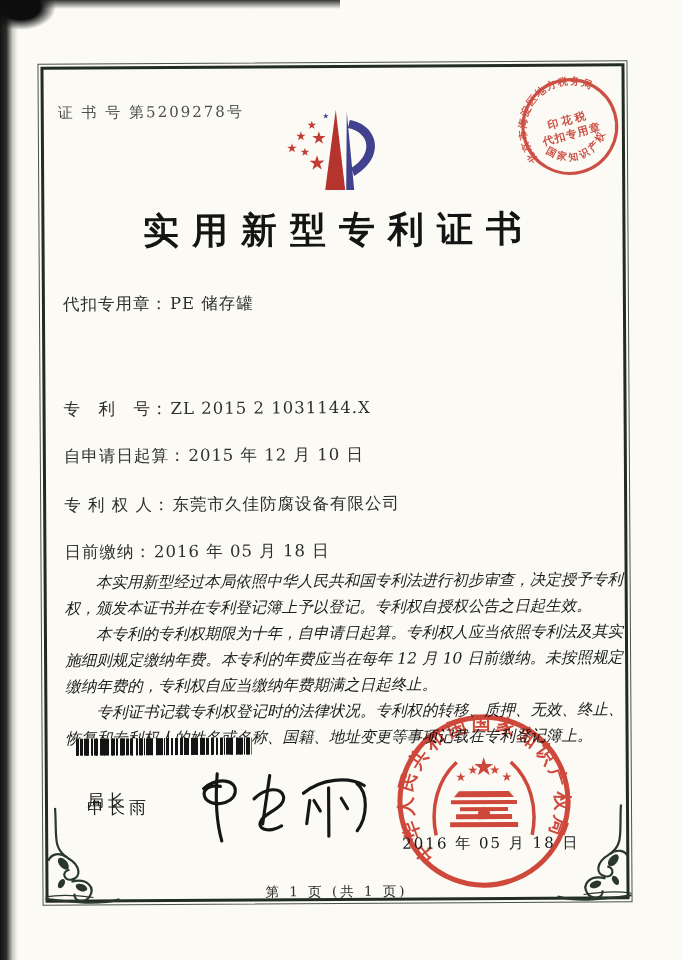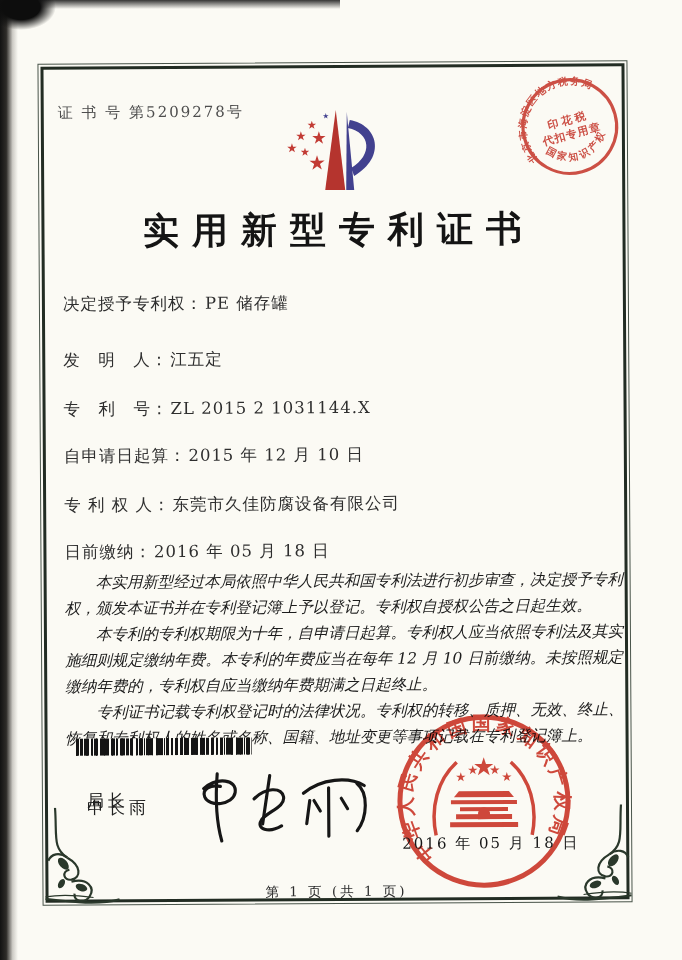--- a/index.html
+++ b/index.html
@@ -123,24 +123,21 @@
     <text font-size="9.5" fill="#c5372c" letter-spacing="2.5" font-weight="bold">
       <textPath href="#txBot" startOffset="2">国家知识产权局</textPath>
     </text>
     <text x="50" y="47" text-anchor="middle" font-size="10.5" letter-spacing="3" fill="#c5372c" font-weight="bold">印花税</text>
     <text x="50" y="61" text-anchor="middle" font-size="10.5" letter-spacing="1" fill="#c5372c" font-weight="bold">代扣专用章</text>
   </svg>
 
   <div class="title">实用新型专利证书</div>
 
   <div class="field f0">
-    <span class="lab">决定授予专利权：</span><span class="val">PE 储存罐</span>
-  </div>
-  <div class="field f1">
-    <span class="lab">发　明　人：</span><span class="val">江五定</span>
+    <span class="lab">代扣专用章：</span><span class="val">PE 储存罐</span>
   </div>
   <div class="field f2">
     <span class="lab">专　利　号：</span><span class="val">ZL 2015 2 1031144.X</span>
   </div>
   <div class="field f3">
     <span class="lab">自申请日起算：</span><span class="val">2015 年 12 月 10 日</span>
   </div>
   <div class="field f4">
     <span class="lab">专 利 权 人：</span><span class="val">东莞市久佳防腐设备有限公司</span>
   </div>

